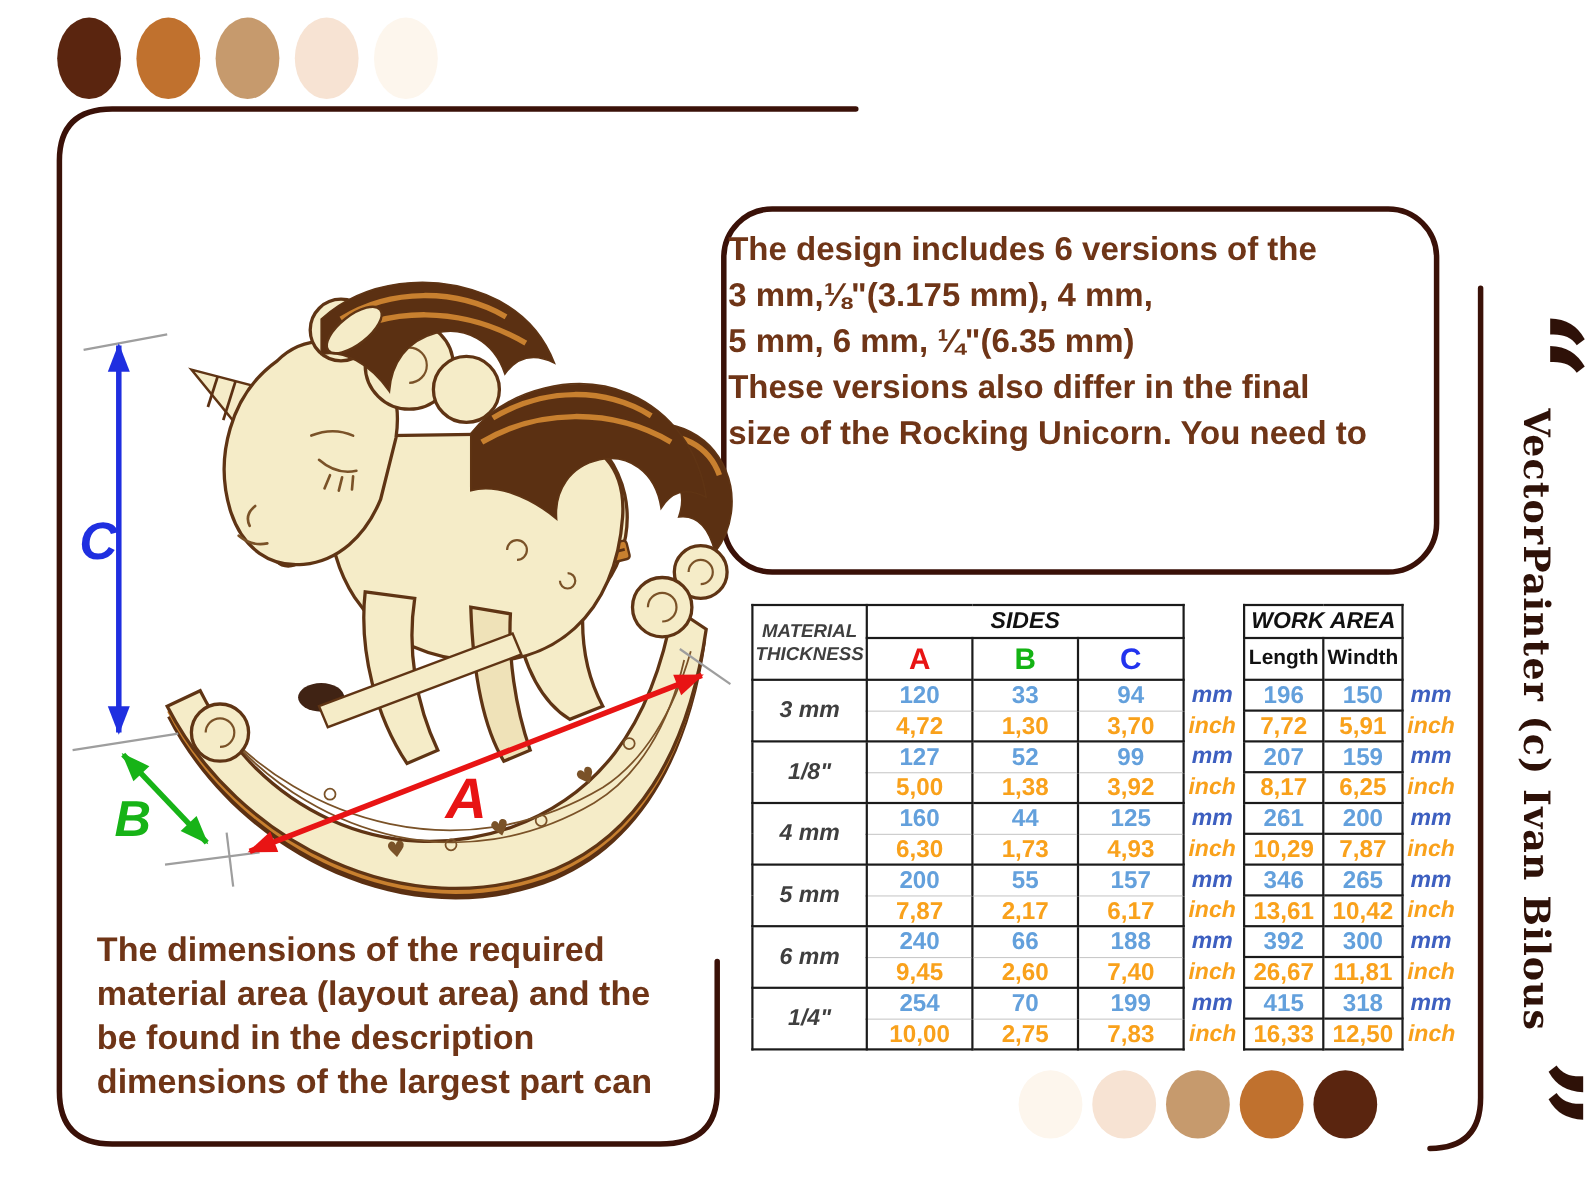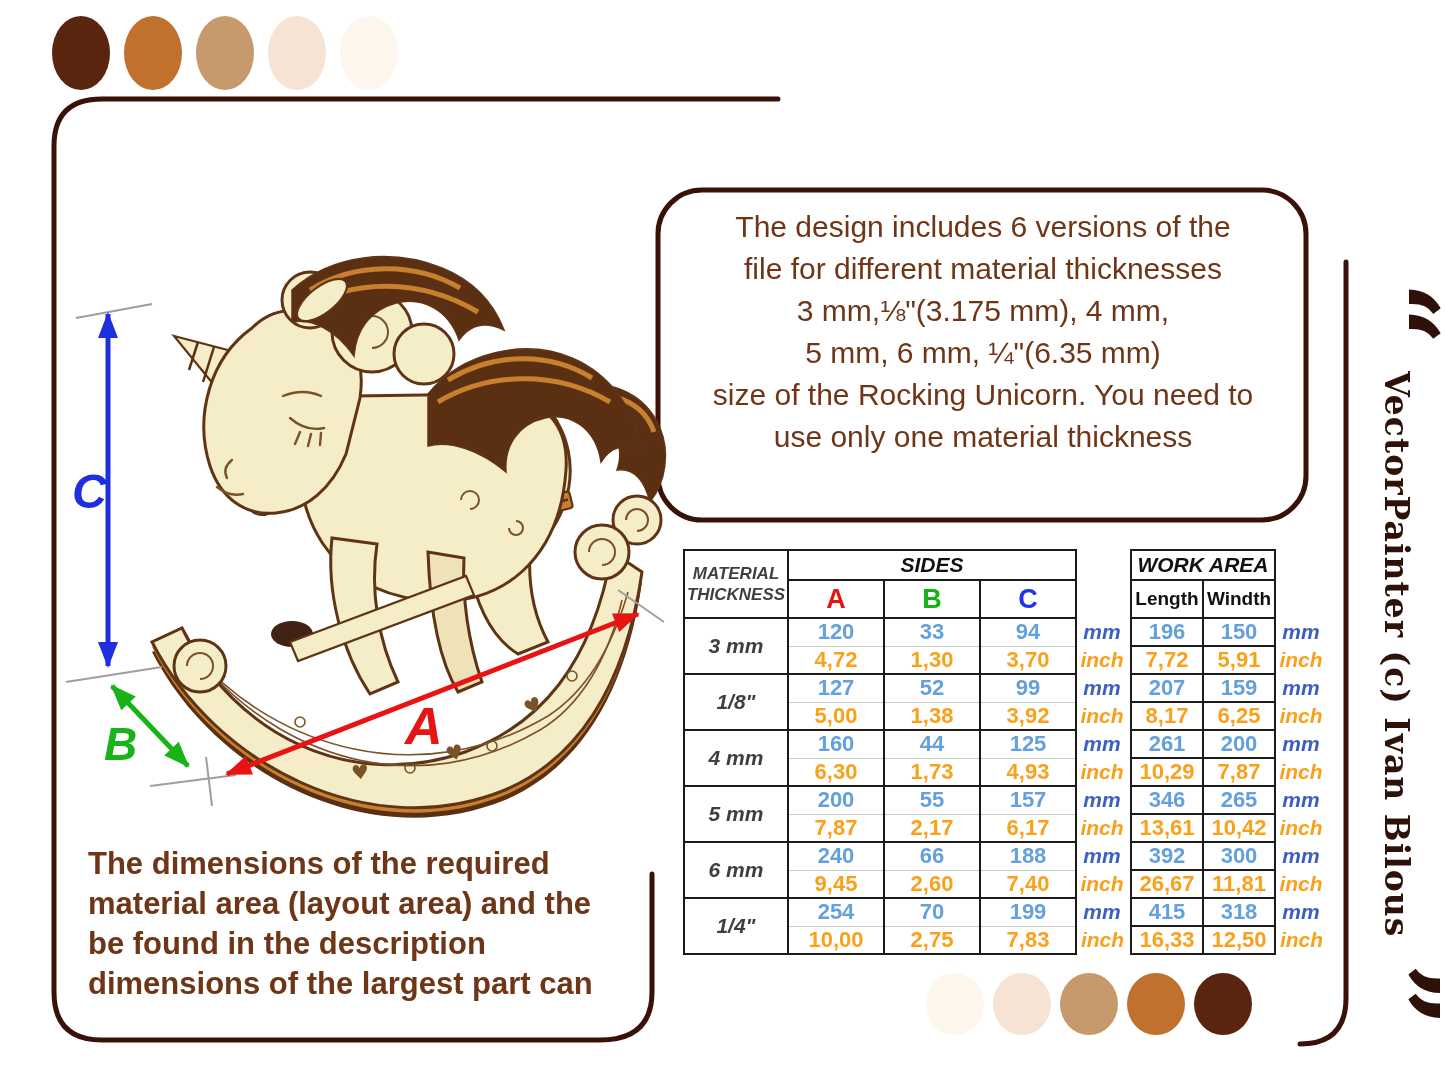--- a/index.html
+++ b/index.html
@@ -43,22 +43,22 @@
   
   .dots{position:absolute;display:flex;gap:14px;}
   .dots.top{left:52px;top:16px;}
   .dots.bottom{left:926px;top:973px;gap:9px;}
   .dots.top span{width:58px;height:74px;border-radius:50%;display:block;}
   .dots.bottom span{width:58px;height:62px;border-radius:50%;display:block;}
   
   .title{position:absolute;left:866px;top:64px;width:500px;font-size:92px;font-weight:800;
          letter-spacing:-3px;color:var(--title);text-align:center;}
   
-  .info{position:absolute;left:662px;top:206px;width:642px;text-align:center;
-        color:var(--text);font-weight:normal;font-size:30px;line-height:42px;}
+  .info{position:absolute;left:662px;top:206px;width:642px;text-align:left;
+        color:var(--text);font-weight:bold;font-size:30px;line-height:42px;}
   .info .line{white-space:nowrap;}
   
   .note{position:absolute;left:88px;top:844px;color:var(--text);font-weight:bold;
         font-size:31px;line-height:40px;}
   .note .line{white-space:nowrap;}
   
   table.dim{position:absolute;border-collapse:collapse;table-layout:fixed;
             font-family:"Liberation Sans",sans-serif;}
   table.dim th,table.dim td{padding:0;height:28px;box-sizing:border-box;text-align:center;
             vertical-align:middle;}
@@ -208,25 +208,24 @@
       <span style="background: rgb(253, 246, 237);"></span>
       <span style="background: rgb(247, 227, 211);"></span>
       <span style="background: rgb(198, 154, 109);"></span>
       <span style="background: rgb(192, 113, 46);"></span>
       <span style="background: rgb(90, 37, 15);"></span>
     </div>
 
 
   <div class="info">
       <div class="line">The design includes 6 versions of the</div>
-      <div class="line">file for different material thicknesses</div>
       <div class="line">3 mm,⅛"(3.175 mm), 4 mm,</div>
       <div class="line">5 mm, 6 mm, ¼"(6.35 mm)</div>
+      <div class="line">These versions also differ in the final</div>
       <div class="line">size of the Rocking Unicorn. You need to</div>
-      <div class="line">use only one material thickness</div>
     </div>
 
   <table class="dim sides">
     <tbody>
         <tr class="hdr1">
           <th class="mat matHead" rowspan="2">
             <div>MATERIAL</div>
             <div>THICKNESS</div>
           </th>
           <th colspan="3">SIDES</th>

